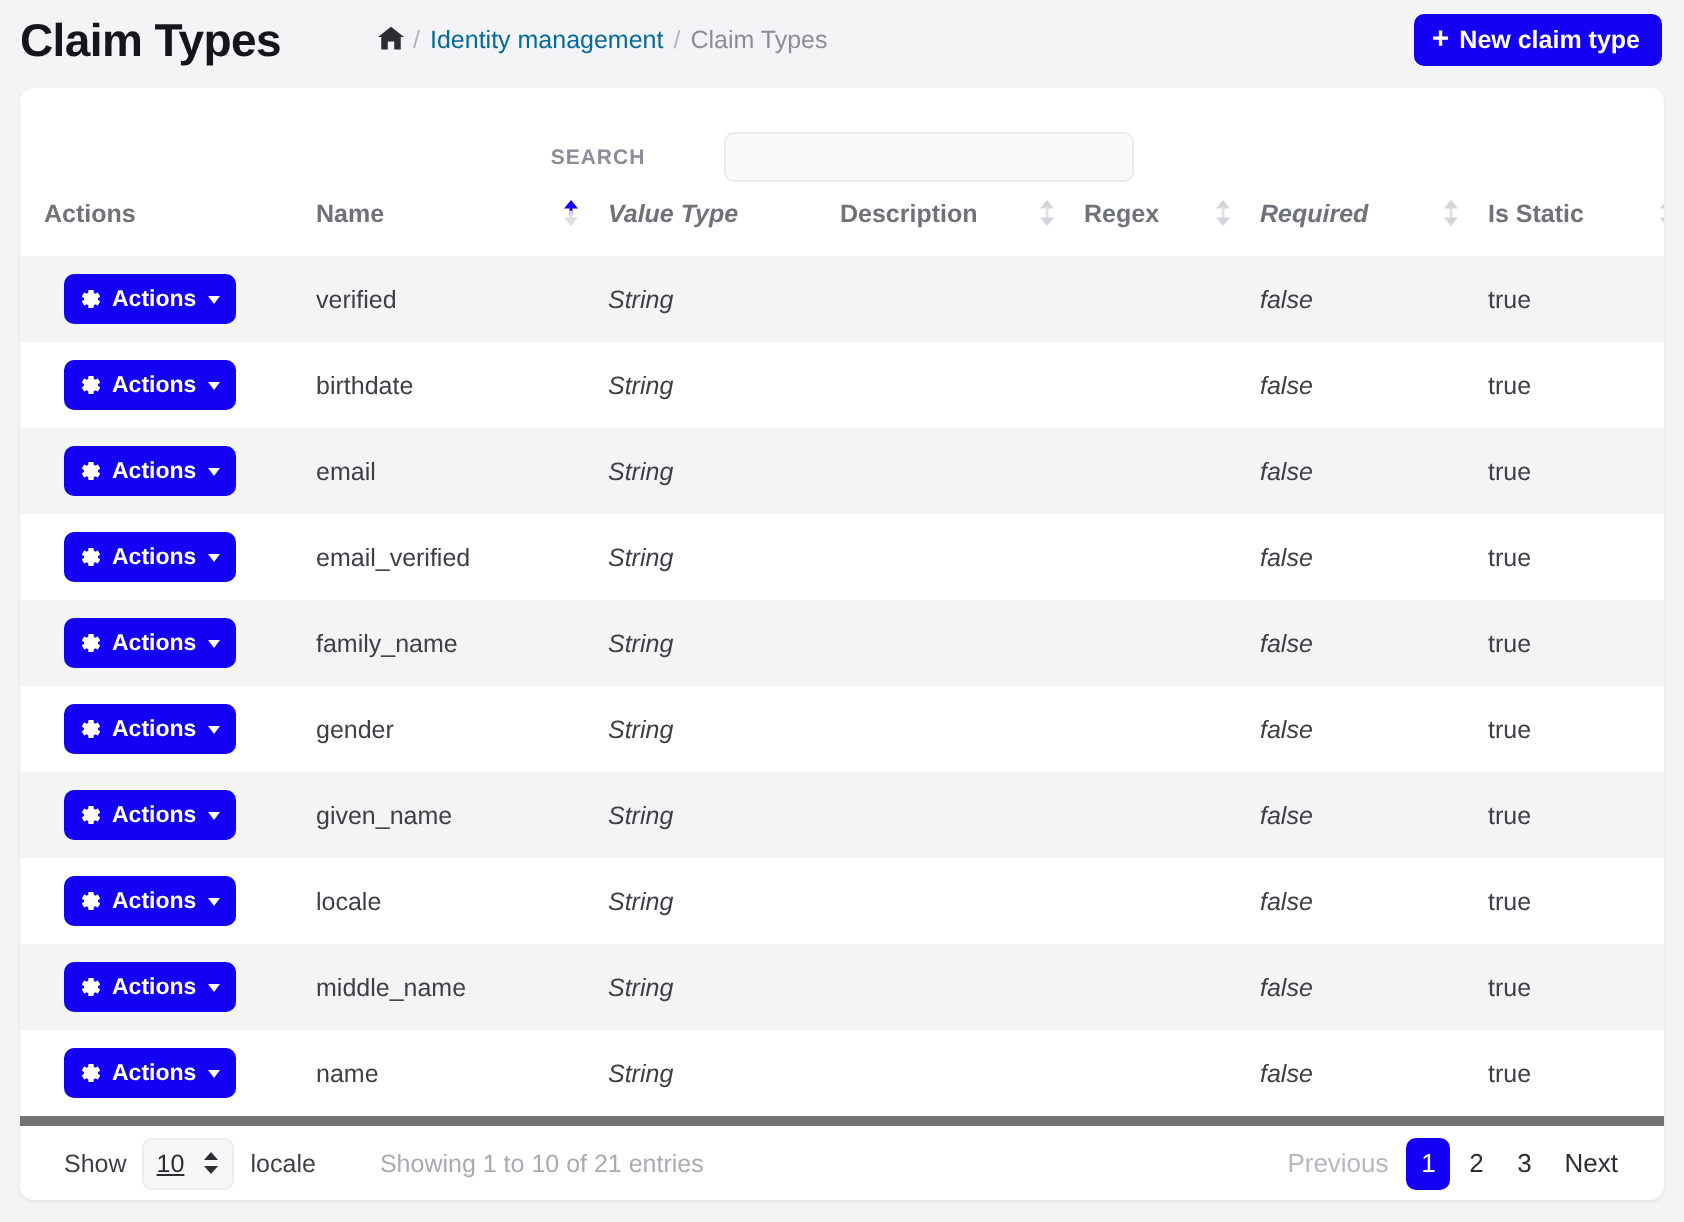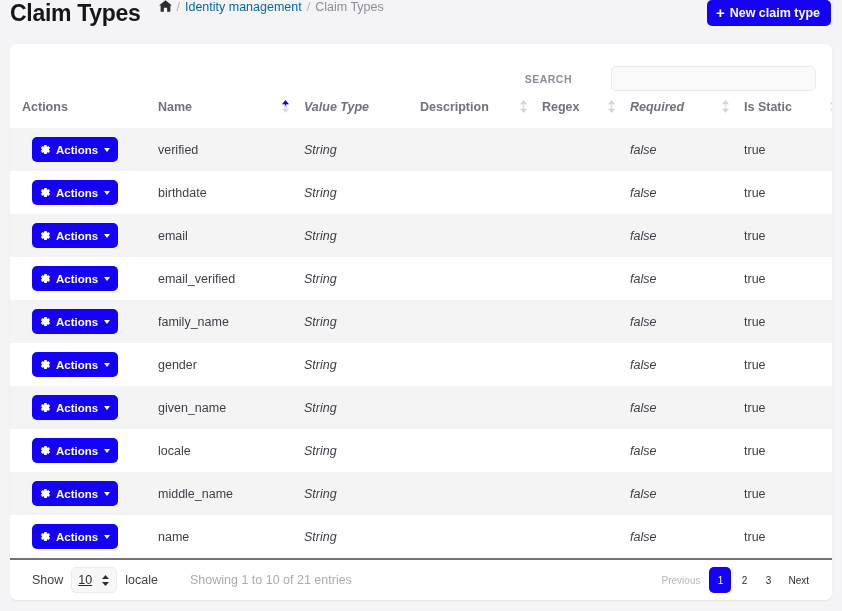--- a/index.html
+++ b/index.html
@@ -10,22 +10,23 @@
     background: #f4f4f6;
     font-family: "Liberation Sans", sans-serif;
     -webkit-font-smoothing: antialiased;
     overflow: hidden;
   }
 
   
   .page-header {
     height: 40px;
     display: flex;
-    align-items: flex-start;
+    align-items: center;
     padding: 0 11px 0 10px;
+    gap: 30px;
   }
   .page-title {
     font-size: 23px;
     font-weight: bold;
     color: #15161a;
     letter-spacing: -0.3px;
     margin: 0;
     white-space: nowrap;
   }
   .breadcrumb {
@@ -82,21 +83,21 @@
     box-shadow: 0 1px 2px rgba(16,18,33,0.07);
     height: 556px;
     display: flex;
     flex-direction: column;
     overflow: hidden;
   }
 
   
   .search-row {
     display: flex;
-    justify-content: flex-end;
+    justify-content: center;
     align-items: center;
     padding: 22px 16px 0 16px;
     height: 52px;
     gap: 28px;
   }
   .search-label {
     font-size: 10.5px;
     font-weight: bold;
     color: #8b8e98;
     letter-spacing: 0.5px;
@@ -186,21 +187,21 @@
     width: 0; height: 0;
     border-left: 3.5px solid transparent;
     border-right: 3.5px solid transparent;
     border-top: 4px solid #ffffff;
     margin-left: 1px;
   }
 
   
   .table-footer {
     margin-top: auto;
-    border-top: 2px solid #737373;
+    border-top: 5px solid #737373;
     height: 56px;
     display: flex;
     align-items: center;
     padding: 0 16px 0 22px;
     font-size: 12.5px;
     color: #3c3f46;
   }
   .show-entries {
     display: flex;
     align-items: center;
@@ -237,21 +238,21 @@
     display: flex;
     align-items: center;
     gap: 2px;
   }
   .page-btn {
     min-width: 22px;
     height: 26px;
     display: inline-flex;
     align-items: center;
     justify-content: center;
-    font-size: 10px;
+    font-size: 13px;
     color: #2b2d33;
     background: transparent;
     border: none;
     border-radius: 5px;
     padding: 0 7px;
     cursor: pointer;
     font-family: "Liberation Sans", sans-serif;
     white-space: nowrap;
   }
   .page-btn.disabled { color: #b6b8be; cursor: default; }

